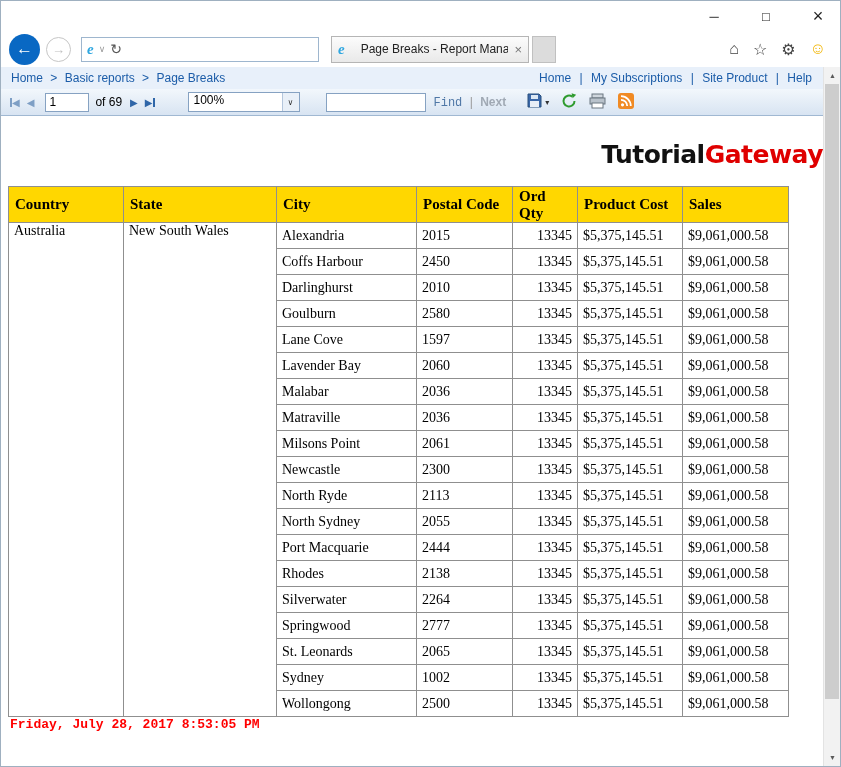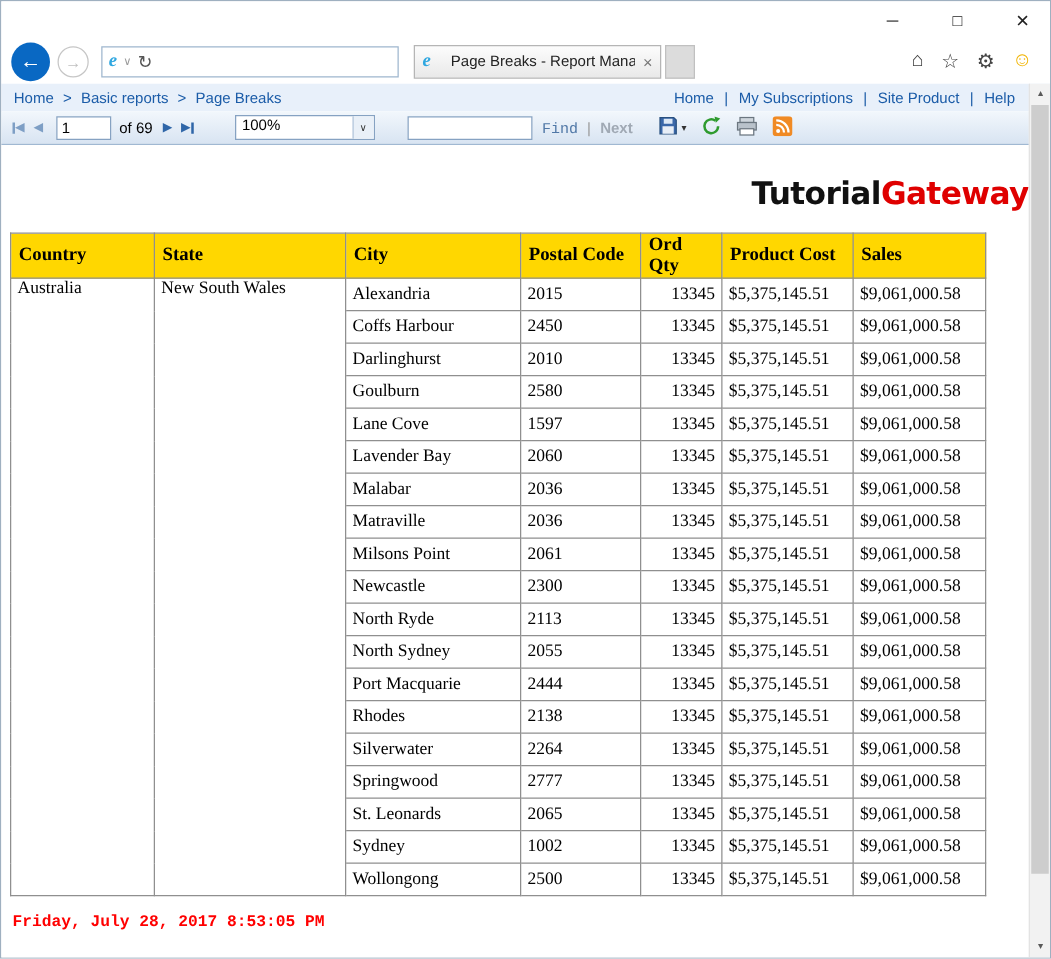--- a/index.html
+++ b/index.html
@@ -59,21 +59,21 @@
   .logo { margin:24px 0 0 8px; font-family:"DejaVu Sans", sans-serif; font-weight:bold; font-size:25px; letter-spacing:-0.5px;text-align:right; }
   .logo-black { color:#111; }
   .logo-red { color:var(--logo-red,#DF0000); }
 
   table.report { margin:17px 16px 0 7px; border-collapse:collapse; table-layout:fixed; width:780px; }
   table.report th { background:var(--header-bg,#FFD700); font-family:"Liberation Serif", serif; font-weight:bold; font-size:15px; height:36px; text-align:left; padding:0 6px; border:1px solid #8F8F8F; color:#000; }
   table.report td { font-family:"Liberation Serif", serif; font-size:14px; height:26px; padding:0 5px; border:1px solid #8F8F8F; background:#fff; white-space:nowrap; overflow:hidden; color:#000; }
   td.merged { vertical-align:top; padding-top:4px; }
   td.cell-qty { text-align:right; }
 
-  .report-footer { width:780px; margin:13px 0 0 9px; display:flex; justify-content:space-between; align-items:flex-end; padding-right:55px;gap:31px; }
+  .report-footer { width:780px; margin:0 0 0 9px; display:flex; justify-content:space-between; align-items:flex-end; padding-right:55px;gap:31px; }
   .footer-date { font-family:"Liberation Mono", monospace; font-weight:bold; font-size:13px; color:var(--footer-date-red,#FF0000); }
   .footer-note { font-family:"Liberation Serif", serif; font-size:15px; color:#000; }
 
   
   .vscroll { position:absolute; top:66px; right:0; bottom:0; width:17px; background:#F2F2F2; border-left:1px solid #E3E3E3; z-index:5; }
   .sb-btn { position:absolute; left:0; width:17px; height:17px; display:flex; align-items:center; justify-content:center; font-size:7px; color:#5a5a5a; cursor:pointer; }
   .sb-up { top:0; }
   .sb-down { bottom:0; }
   .sb-thumb { position:absolute; top:17px; left:1px; right:1px; height:615px; background:#CDCDCD; cursor:pointer; }
 </style>

